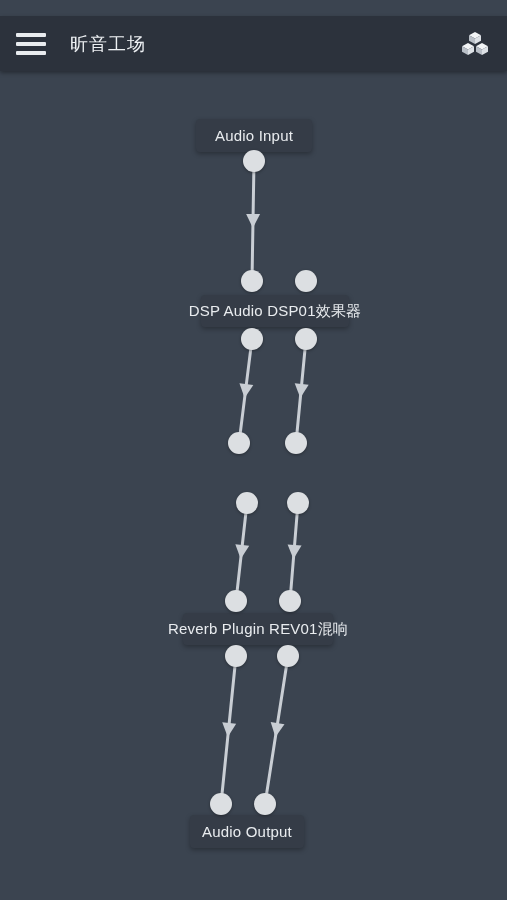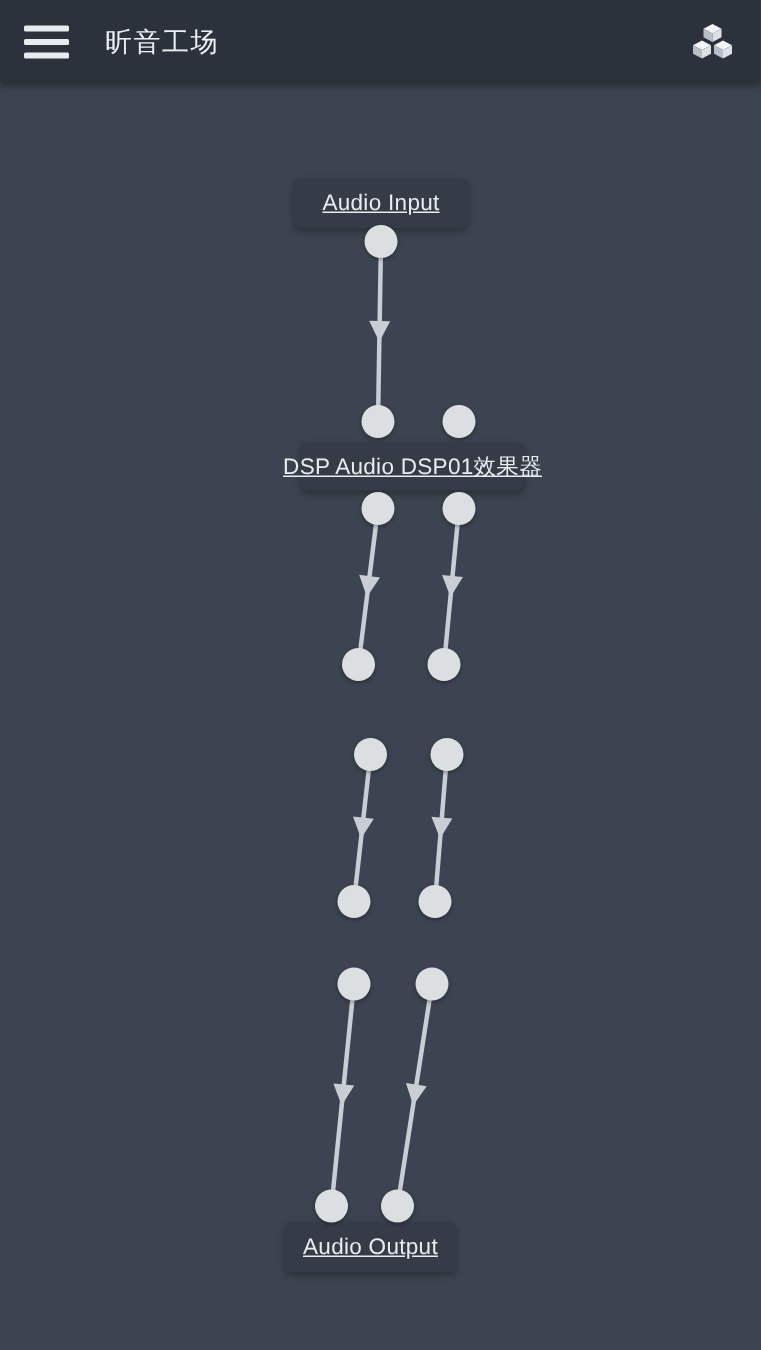--- a/index.html
+++ b/index.html
@@ -13,21 +13,21 @@
   #app {
     position: relative;
     width: 507px;
     height: 900px;
     background: #3b4450;
   }
 
   
   #header {
     position: absolute;
-    top: 0; left: 0;
+    top: 16px; left: 0;
     width: 507px;
     height: 55px;
     background: #2c323c;
     display: flex;
     align-items: center;
     padding: 0 14px;
     box-shadow: 0 2px 4px rgba(0,0,0,0.35);
     z-index: 20;
   }
   #menu-btn {
@@ -91,21 +91,20 @@
     border-radius: 4px;
     color: #e9ecef;
     font-size: 15px;
     display: flex;
     align-items: center;
     justify-content: center;
     white-space: nowrap;
     box-shadow: 0 2px 5px rgba(0,0,0,0.30);
     cursor: move;
     padding: 0 14px;
-    text-decoration: underline;
   }
   .node-label {
     pointer-events: none;
     letter-spacing: 0.2px;
   }
 
   .port {
     position: absolute;
     width: 22px;
     height: 22px;
@@ -179,20 +178,23 @@
           <span class="node-label">DSP Audio DSP01效果器</span>
         </div>
         <div class="port" style="left: 241px; top: 215px;"></div>
         <div class="port" style="left: 295px; top: 215px;"></div>
         <div class="port" style="left: 241px; top: 273px;"></div>
         <div class="port" style="left: 295px; top: 273px;"></div>
         <div class="port" style="left: 228px; top: 377px;"></div>
         <div class="port" style="left: 285px; top: 377px;"></div>
         <div class="port" style="left: 236px; top: 437px;"></div>
         <div class="port" style="left: 287px; top: 437px;"></div>
+        <div class="node" style="left: 183px; top: 558px; width: 150px; height: 32px;">
+          <span class="node-label">Reverb Plugin REV01混响</span>
+        </div>
         <div class="port" style="left: 225px; top: 535px;"></div>
         <div class="port" style="left: 279px; top: 535px;"></div>
         <div class="port" style="left: 225px; top: 590px;"></div>
         <div class="port" style="left: 277px; top: 590px;"></div>
         <div class="node" style="left: 190px; top: 760px; width: 114px; height: 33px; align-items: center;">
           <span class="node-label">Audio Output</span>
         </div>
         <div class="port" style="left: 210px; top: 738px;"></div>
         <div class="port" style="left: 254px; top: 738px;"></div>
       </div>

